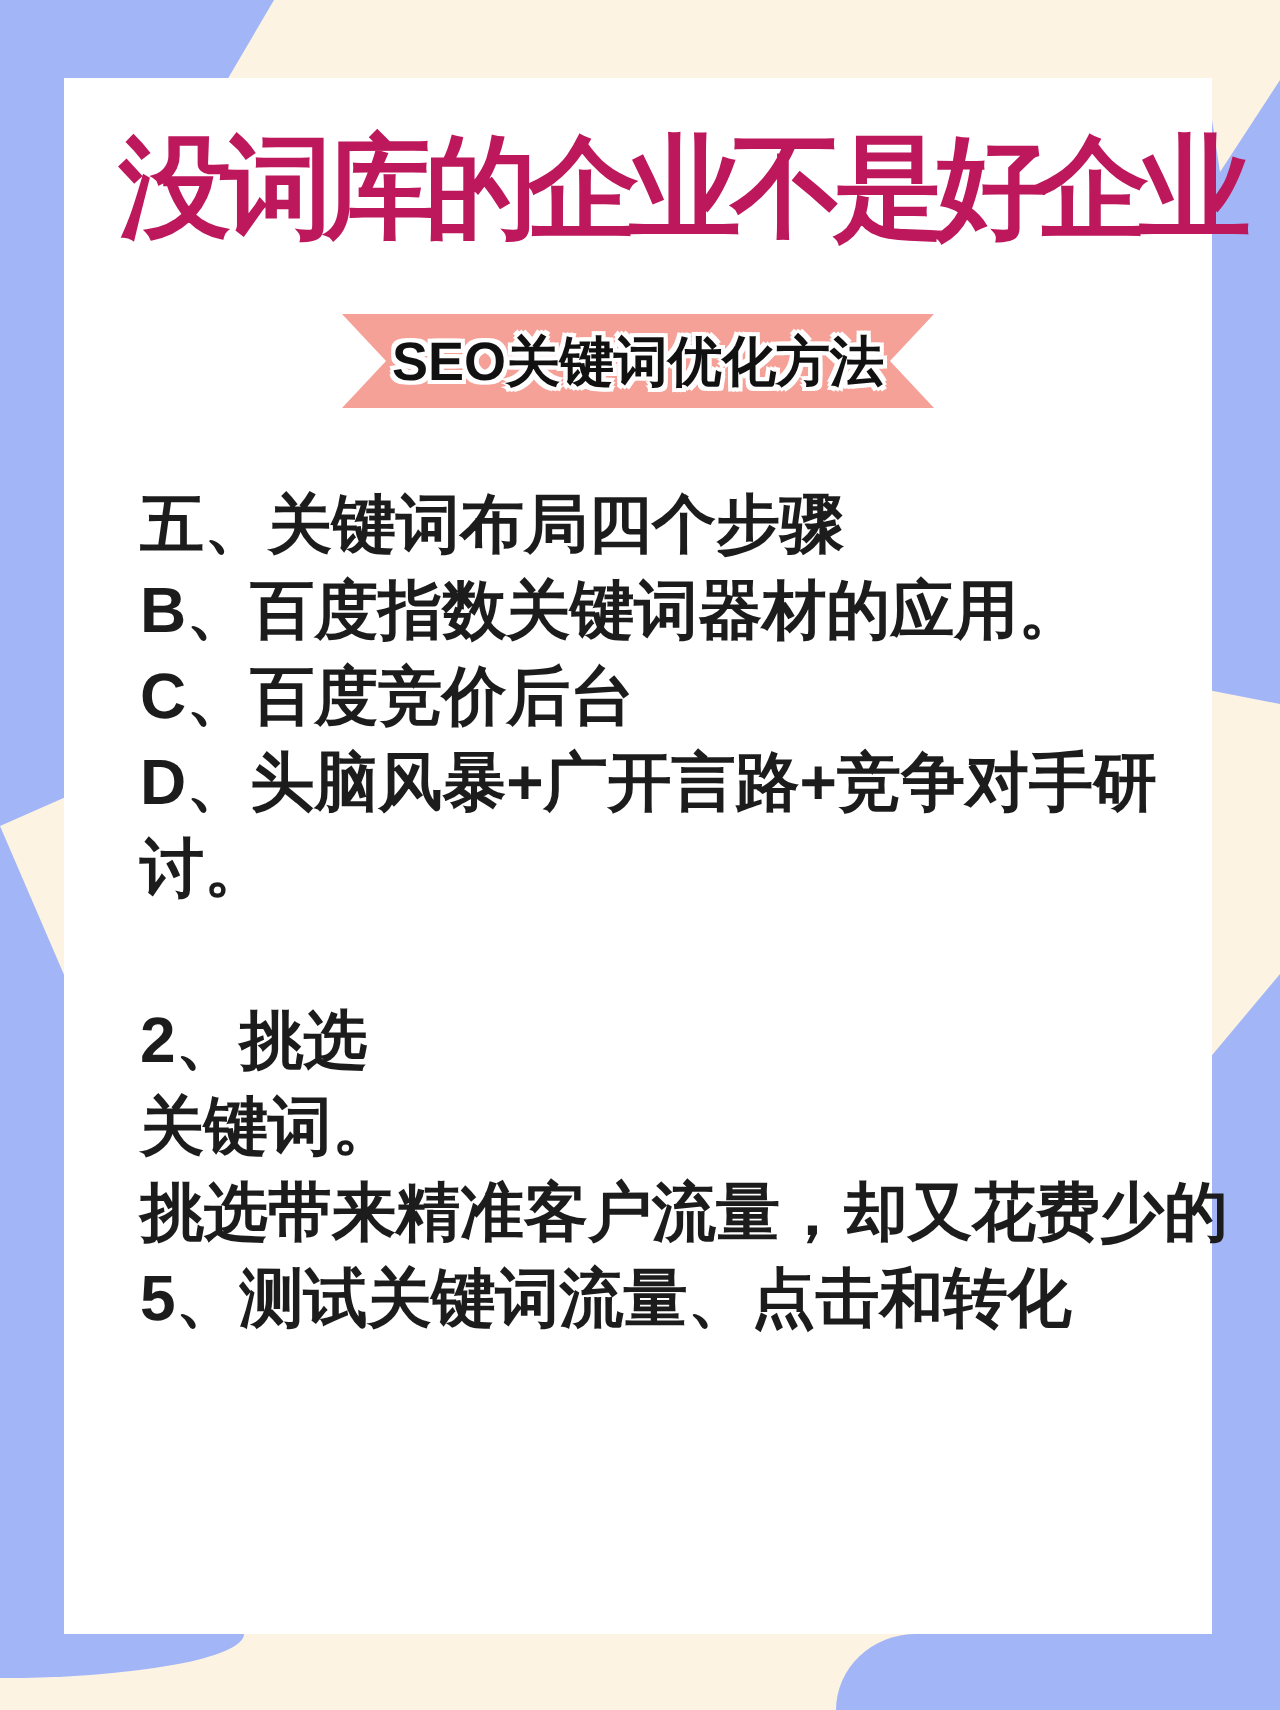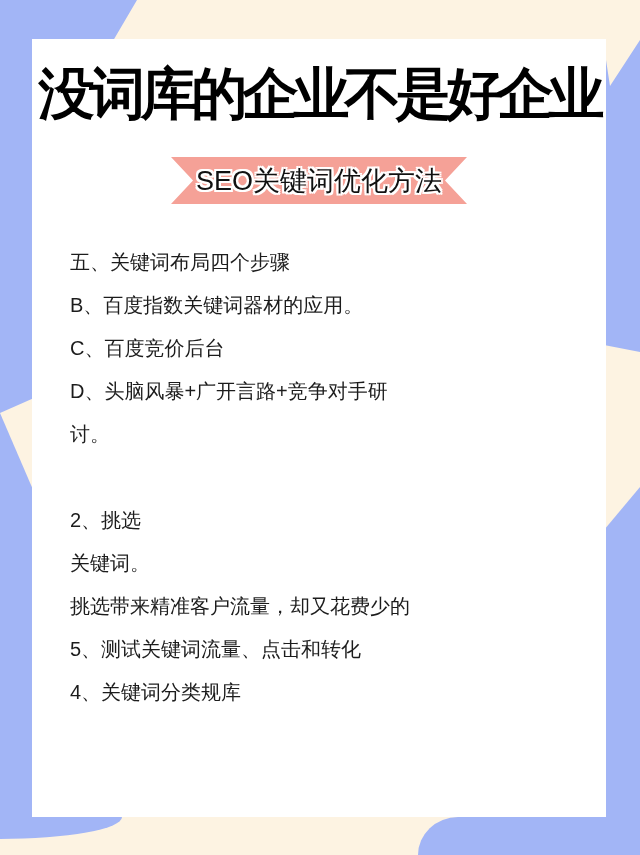--- a/index.html
+++ b/index.html
@@ -57,52 +57,54 @@
   }
   .title {
     position: absolute;
     left: 0; top: 18px;
     width: 100%;
     text-align: center;
     font-family: "DejaVu Serif", "Liberation Serif", serif;
     font-weight: 900;
     font-size: 56px;
     letter-spacing: -5px;
-    color: #000000;
+    color: #be185d;
     white-space: nowrap;
+    padding-left: 21px;
   }
   .ribbon {
     position: absolute;
     left: 139px; top: 118px;
     width: 296px; height: 47px;
     background: #f5a197;
     clip-path: polygon(0 0, 100% 0, calc(100% - 22px) 50%, 100% 100%, 0 100%, 22px 50%);
     display: flex;
     align-items: center;
     justify-content: center;
   }
   .ribbon-text {
     font-size: 27px;
-    font-weight: normal;
+    font-weight: bold;
     color: #111111;
     letter-spacing: 0px;
     white-space: nowrap;
     text-shadow:
       -2px -2px 0 #ffffff, 2px -2px 0 #ffffff,
       -2px 2px 0 #ffffff, 2px 2px 0 #ffffff,
       0 -2px 0 #ffffff, 0 2px 0 #ffffff,
       -2px 0 0 #ffffff, 2px 0 0 #ffffff;
   }
   .body-text {
     position: absolute;
     left: 38px; top: 202px;
     right: 28px;
     color: #1c1c1c;
-    font-size: 20px;
+    font-size: 32px;
     line-height: 43px;
+    font-weight: bold;
   }
   .body-line {
     min-height: 43px;
     white-space: nowrap;
   }
 </style>
 </head>
 <body>
 
 <div class="shape cream-top"></div>
@@ -123,15 +125,14 @@
     <div class="body-line">五、关键词布局四个步骤</div>
     <div class="body-line">B、百度指数关键词器材的应用。</div>
     <div class="body-line">C、百度竞价后台</div>
     <div class="body-line">D、头脑风暴+广开言路+竞争对手研</div>
     <div class="body-line">讨。</div>
     <div class="body-line"></div>
     <div class="body-line">2、挑选</div>
     <div class="body-line">关键词。</div>
     <div class="body-line">挑选带来精准客户流量，却又花费少的</div>
     <div class="body-line">5、测试关键词流量、点击和转化</div>
-    <div class="body-line">4、关键词分类规库</div>
   </div>
 </div>
 
 </body></html>

